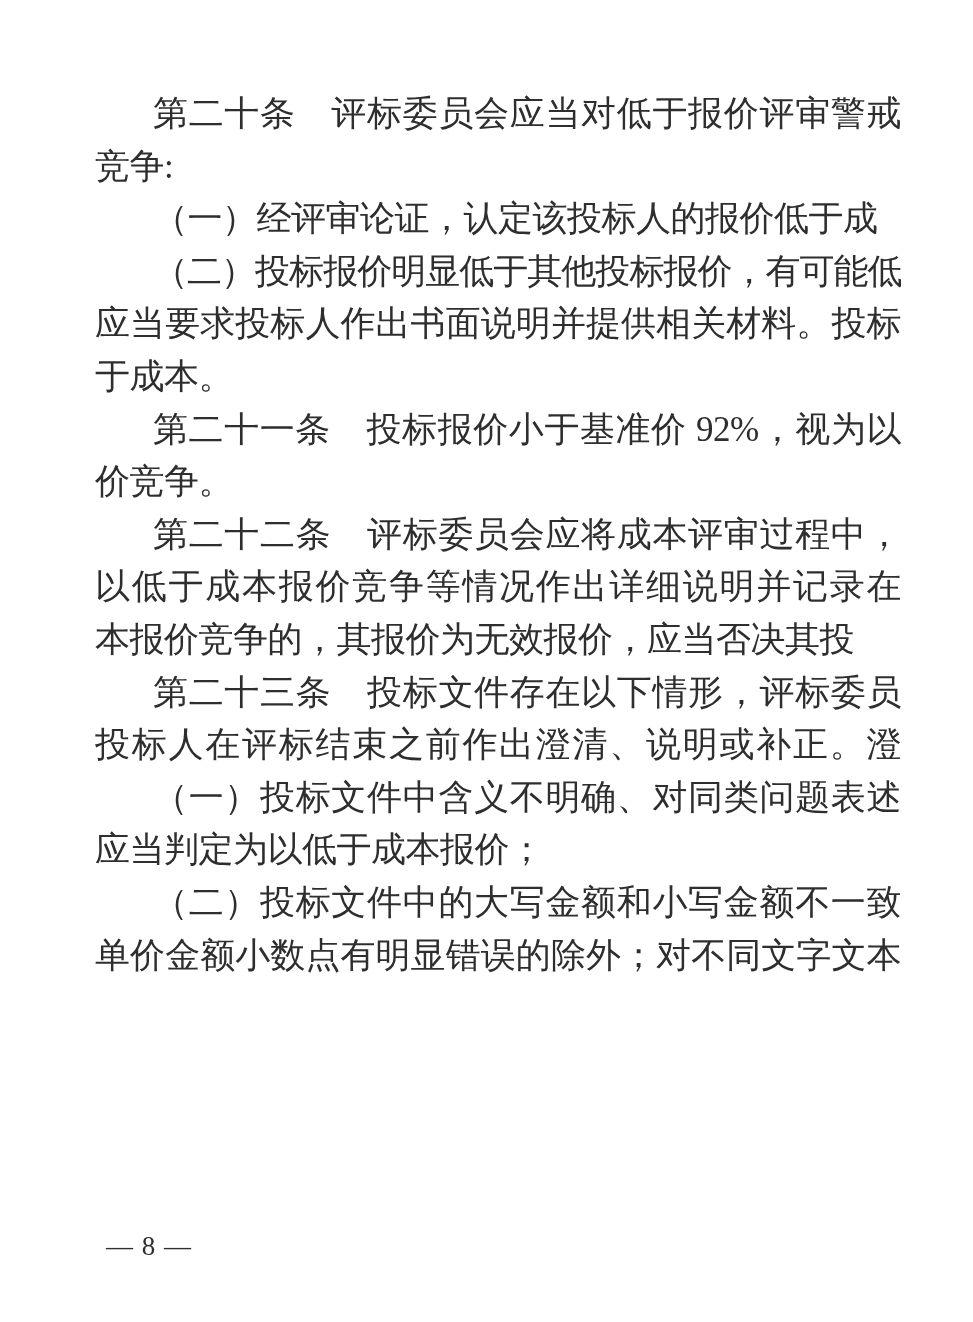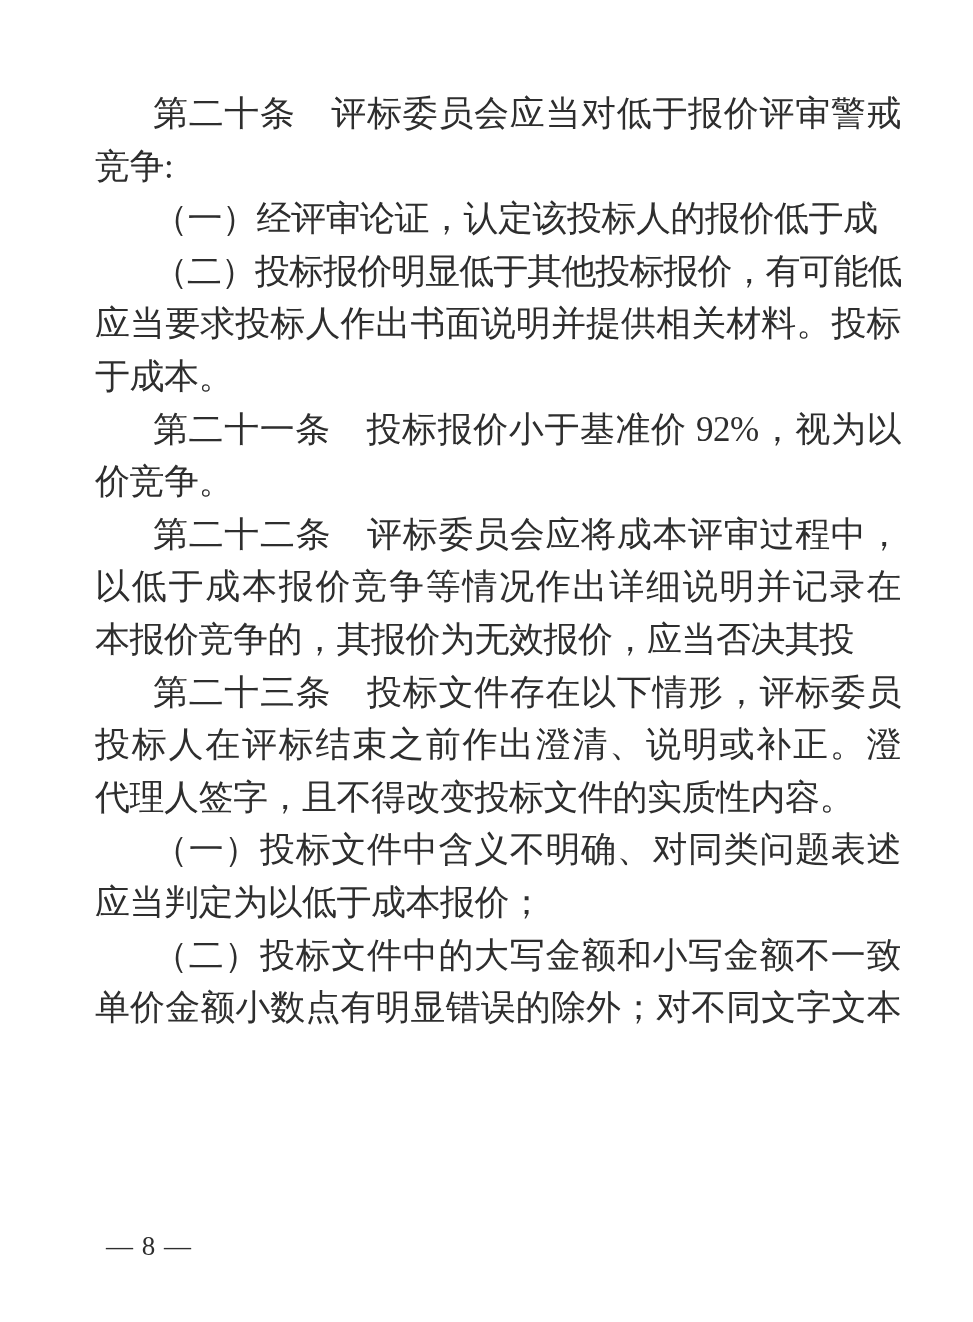--- a/index.html
+++ b/index.html
@@ -62,21 +62,20 @@
     <div class="line indent fill tight">（二）投标报价明显低于其他投标报价，有可能低于成本的，</div>
     <div class="line fill">应当要求投标人作出书面说明并提供相关材料。投标人不能合理</div>
     <div class="line">于成本。</div>
     <div class="line indent fill">第二十一条　投标报价小于基准价 92%，视为以低于成本报</div>
     <div class="line">价竞争。</div>
     <div class="line indent fill">第二十二条　评标委员会应将成本评审过程中，认定投标人</div>
     <div class="line fill">以低于成本报价竞争等情况作出详细说明并记录在案。以低于成</div>
     <div class="line">本报价竞争的，其报价为无效报价，应当否决其投标。</div>
     <div class="line indent fill">第二十三条　投标文件存在以下情形，评标委员会可以要求</div>
     <div class="line fill">投标人在评标结束之前作出澄清、说明或补正。澄清、说明或补</div>
-    <div class="line">代理人签字，且不得改变投标文件的实质性内容。</div>
     <div class="line indent fill">（一）投标文件中含义不明确、对同类问题表述不一致或有</div>
     <div class="line">应当判定为以低于成本报价；</div>
     <div class="line indent fill">（二）投标文件中的大写金额和小写金额不一致的，以大写</div>
     <div class="line fill">单价金额小数点有明显错误的除外；对不同文字文本投标文件的</div>
   </div>
 
   <div class="footer">
     <span>— 8 —</span>
   </div>
 </div>

